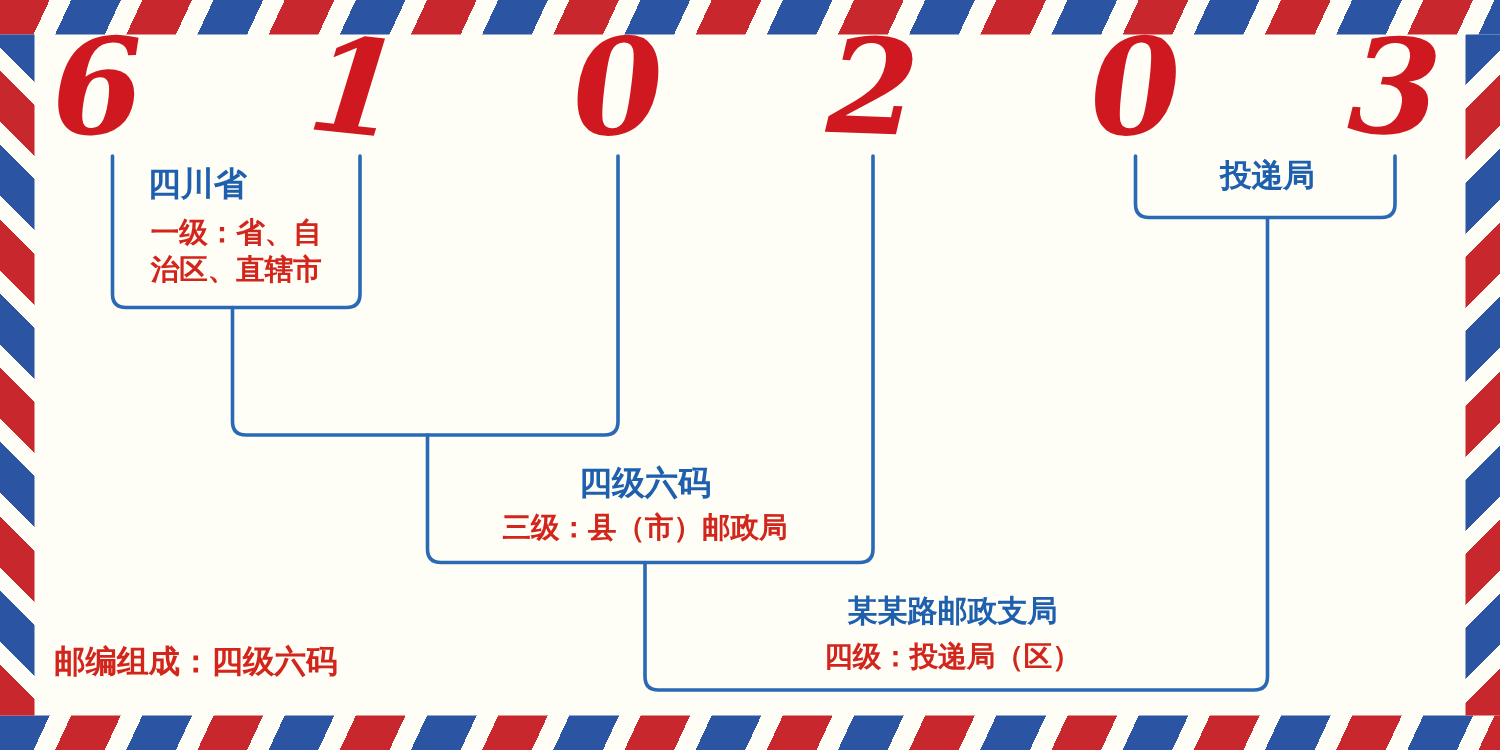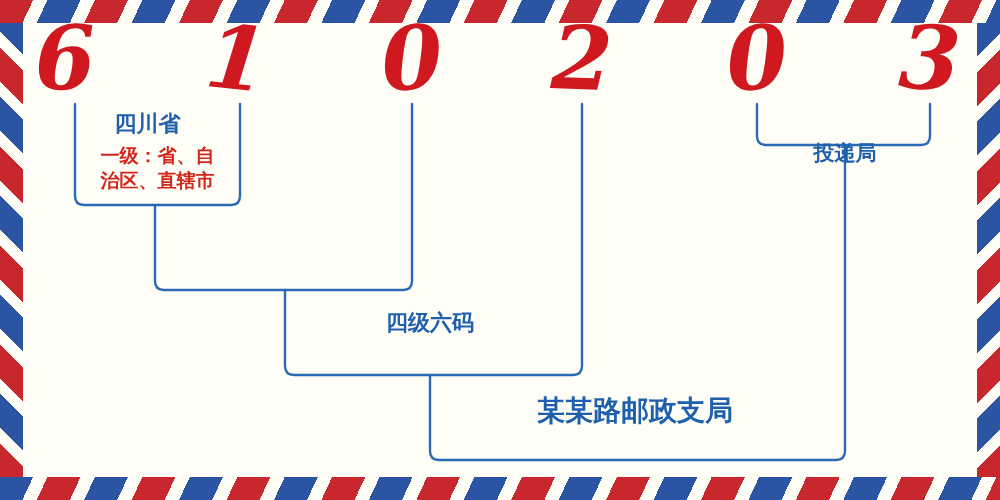--- a/index.html
+++ b/index.html
@@ -78,25 +78,28 @@
     <path d="M757 104 V136 Q757 145 766 145 H921 Q930 145 930 136 V104"></path>
   </svg>
 
   <div class="digit d0">6</div>
   <div class="digit d1">1</div>
   <div class="digit d2">0</div>
   <div class="digit d3">2</div>
   <div class="digit d4">0</div>
   <div class="digit d5">3</div>
 
-  <div class="lvl-name" style="left:75px; top:112px; width:145px;">四川省</div>
+  <div class="lvl-name" style="left:59px; top:112px; width:145px;">四川省</div>
   <div class="lvl-desc" style="left:65px; top:144px; width:185px;">一级：省、自</div>
   <div class="lvl-desc" style="left:65px; top:169px; width:185px;">治区、直辖市</div>
 
 
   <div class="lvl-name" style="left:330px; top:311px; width:200px;">四级六码</div>
+  <div class="lvl-desc" style="left:280px; top:341px; width:300px;">三级：县（市）邮政局</div>
 
-  <div class="lvl-name" style="left:510px; top:396px; width:250px; font-size:28px;">某某路邮政支局</div>
+  <div class="lvl-name" style="left:510px; top:396px; width:250px; font-size:20px;">某某路邮政支局</div>
+  <div class="lvl-desc" style="left:510px; top:427px; width:250px;">四级：投递局（区）</div>
 
-  <div class="lvl-name" style="left:765px; top:106px; width:160px; font-size:21px;margin-top:36px;">投递局</div>
+  <div class="lvl-name" style="left:765px; top:106px; width:160px; font-size:21px;">投递局</div>
 
+  <div class="footer-note">邮编组成：四级六码</div>
 
 </div>
 
 </body></html>

